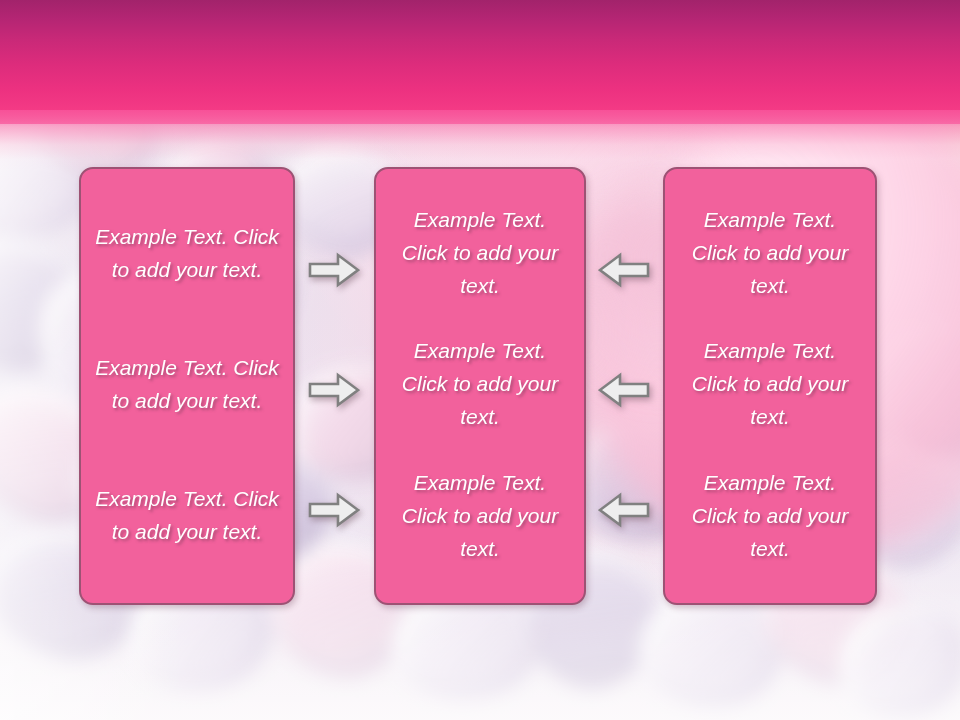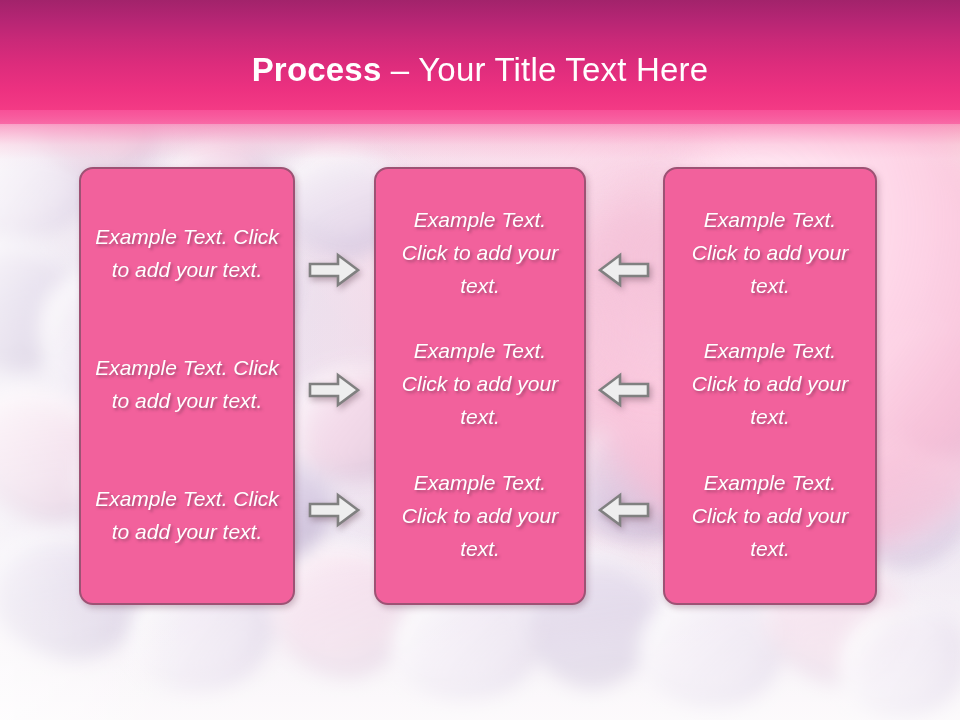--- a/index.html
+++ b/index.html
@@ -222,23 +222,20 @@
     <div class="petal2"></div>
     <div class="petal3"></div>
 
     <div class="bg-lighten-bottom"></div>
     <div class="bg-lighten-left"></div>
   </div>
 
   <div class="header"></div>
   <div class="header-fade"></div>
 
-  <div class="slide-title">
-    <span class="strong">Process</span><span class="rest"> – Your Title Text Here</span>
-  </div>
 
   <div class="box box-1">
     <div class="box-text">Example Text. Click  to add your text.</div>
     <div class="box-text">Example Text. Click  to add your text.</div>
     <div class="box-text">Example Text. Click  to add your text.</div>
   </div>
 
   <div class="box box-2">
     <div class="box-text">Example Text. Click  to add your text.</div>
     <div class="box-text">Example Text. Click  to add your text.</div>

